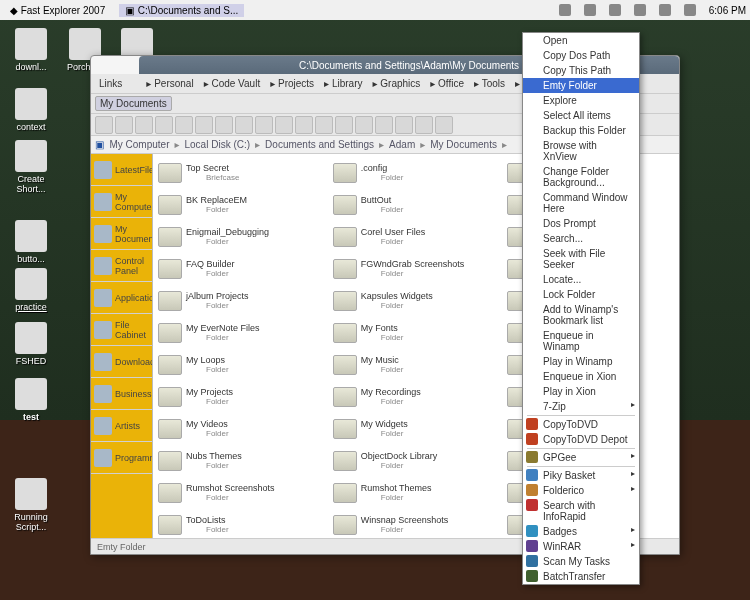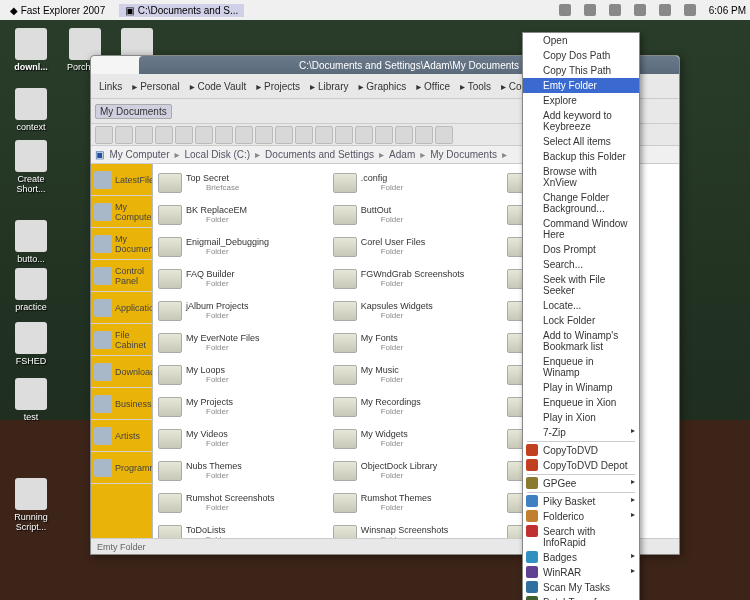--- a/index.html
+++ b/index.html
@@ -6,21 +6,21 @@
 body { width: 750px; height: 600px; background: linear-gradient(#2a3d2a, #1f2e1f 70%, #3d2418 70%); overflow: hidden; position: relative; }
 .taskbar { position: absolute; top: 0; left: 0; right: 0; height: 20px; background: #f0f0f0; display: flex; align-items: center; font-size: 10px; padding: 0 4px; gap: 8px; z-index: 5; }
 .taskbar .tab { display: flex; align-items: center; gap: 3px; padding: 1px 6px; }
 .taskbar .tab.active { background: #d0d0e8; }
 .taskbar .tray { margin-left: auto; display: flex; gap: 13px; align-items: center; justify-content: space-between; }
 .tray-icon { width: 12px; height: 12px; background: #888; border-radius: 2px; }
 .desktop-icon { position: absolute; width: 50px; text-align: center; color: #fff; font-size: 9px; text-shadow: 1px 1px 1px #000; }
 .desktop-icon .ico { width: 32px; height: 32px; margin: 0 auto 2px; background: #ddd; border-radius: 3px; }
 .explorer-window { position: absolute; left: 90px; top: 55px; width: 590px; height: 500px; background: #f5f5f5; border: 1px solid #888; border-radius: 4px 4px 0 0; box-shadow: 2px 2px 8px rgba(0,0,0,0.4); display: flex; flex-direction: column; z-index: 10; }
 .titlebar { height: 18px; background: linear-gradient(#6a7a8a, #5a6a7a); color: #fff; font-size: 10px; display: flex; align-items: center; justify-content: center; border-radius: 4px 4px 0 0; margin-left: 48px; }
-.toolbar-row { height: 20px; display: flex; align-items: center; gap: 2px; padding: 12px 4px; font-size: 10px; background: #e8e8e8; border-bottom: 1px solid #ccc; }
+.toolbar-row { height: 20px; display: flex; align-items: center; gap: 16px; padding: 4px 4px; font-size: 10px; background: #e8e8e8; border-bottom: 1px solid #ccc; }
 .toolbar-row .link { padding: 1px 4px; color: #333; cursor: pointer; }
 .icon-row { height: 22px; display: flex; align-items: center; gap: 2px; padding: 0 4px; background: #e8e8e8; border-bottom: 1px solid #ccc; }
 .icon-btn { width: 18px; height: 18px; background: #d8d8d8; border: 1px solid #bbb; border-radius: 2px; }
 .searchbox { flex: 0 0 80px; height: 16px; font-size: 10px; padding: 0 3px; border: 1px solid #aaa; }
 .breadcrumb { height: 18px; display: flex; align-items: center; gap: 2px; padding: 0 4px; font-size: 10px; background: #f0f0f0; border-bottom: 1px solid #ccc; }
 .breadcrumb .crumb { color: #556; padding: 0 3px; }
 .breadcrumb .arrow { color: #888; }
 .main-area { flex: 1; display: flex; overflow: hidden; }
 .sidebar { width: 62px; background: #eab308; border-right: 1px solid #bbb; overflow-y: auto; }
 .sidebar-item { height: 32px; display: flex; align-items: center; gap: 3px; padding: 0 3px; font-size: 9px; color: #444; border-bottom: 1px solid #d0d0d0; cursor: pointer; }
@@ -55,21 +55,21 @@
     <div class="tray-icon"></div>
     <div class="tray-icon"></div>
     <div class="tray-icon"></div>
     <div class="tray-icon"></div>
     <div class="tray-icon"></div>
     <span>6:06 PM</span>
   </div>
 </div>
 
 <div id="desktop-icons">
-    <div class="desktop-icon" style="left: 6px; top: 28px; font-weight: bold;">
+    <div class="desktop-icon" style="left: 6px; top: 28px;">
       <div class="ico"></div>
       <div>downl...</div>
     </div>
     <div class="desktop-icon" style="left: 60px; top: 28px;">
       <div class="ico"></div>
       <div>PorchL...</div>
     </div>
     <div class="desktop-icon" style="left: 112px; top: 28px;">
       <div class="ico"></div>
       <div>Alt-Tab Thingy</div>
@@ -79,29 +79,29 @@
       <div>context</div>
     </div>
     <div class="desktop-icon" style="left: 6px; top: 140px;">
       <div class="ico"></div>
       <div>Create Short...</div>
     </div>
     <div class="desktop-icon" style="left: 6px; top: 220px;">
       <div class="ico"></div>
       <div>butto...</div>
     </div>
-    <div class="desktop-icon" style="left: 6px; top: 268px;">
+    <div class="desktop-icon" style="left: 6px; top: 268px; text-decoration: underline;">
       <div class="ico"></div>
       <div>practice</div>
     </div>
     <div class="desktop-icon" style="left: 6px; top: 322px;">
       <div class="ico"></div>
       <div>FSHED</div>
     </div>
-    <div class="desktop-icon" style="left: 6px; top: 378px;">
+    <div class="desktop-icon" style="left: 6px; top: 378px; font-weight: bold;">
       <div class="ico"></div>
       <div>test</div>
     </div>
     <div class="desktop-icon" style="left: 6px; top: 478px;">
       <div class="ico"></div>
       <div>Running Script...</div>
     </div>
   </div>
 
 <div class="explorer-window">
@@ -463,21 +463,20 @@
     <span>Emty Folder</span>
   </div>
 </div>
 
 <div class="context-menu" id="ctxmenu">
     <div class="ctx-item"><span>Open</span></div>
     <div class="ctx-item"><span>Copy Dos Path</span></div>
     <div class="ctx-item"><span>Copy This Path</span></div>
     <div class="ctx-item highlighted"><span>Emty Folder</span></div>
     <div class="ctx-item"><span>Explore</span></div>
-    <div class="ctx-item"><span>Add keyword to Keybreeze</span></div>
     <div class="ctx-item"><span>Select All items</span></div>
     <div class="ctx-item"><span>Backup this Folder</span></div>
     <div class="ctx-item"><span>Browse with XnView</span></div>
     <div class="ctx-item"><span>Change Folder Background...</span></div>
     <div class="ctx-item"><span>Command Window Here</span></div>
     <div class="ctx-item"><span>Dos Prompt</span></div>
     <div class="ctx-item"><span>Search...</span></div>
     <div class="ctx-item"><span>Seek with File Seeker</span></div>
     <div class="ctx-item"><span>Locate...</span></div>
     <div class="ctx-item"><span>Lock Folder</span></div>

